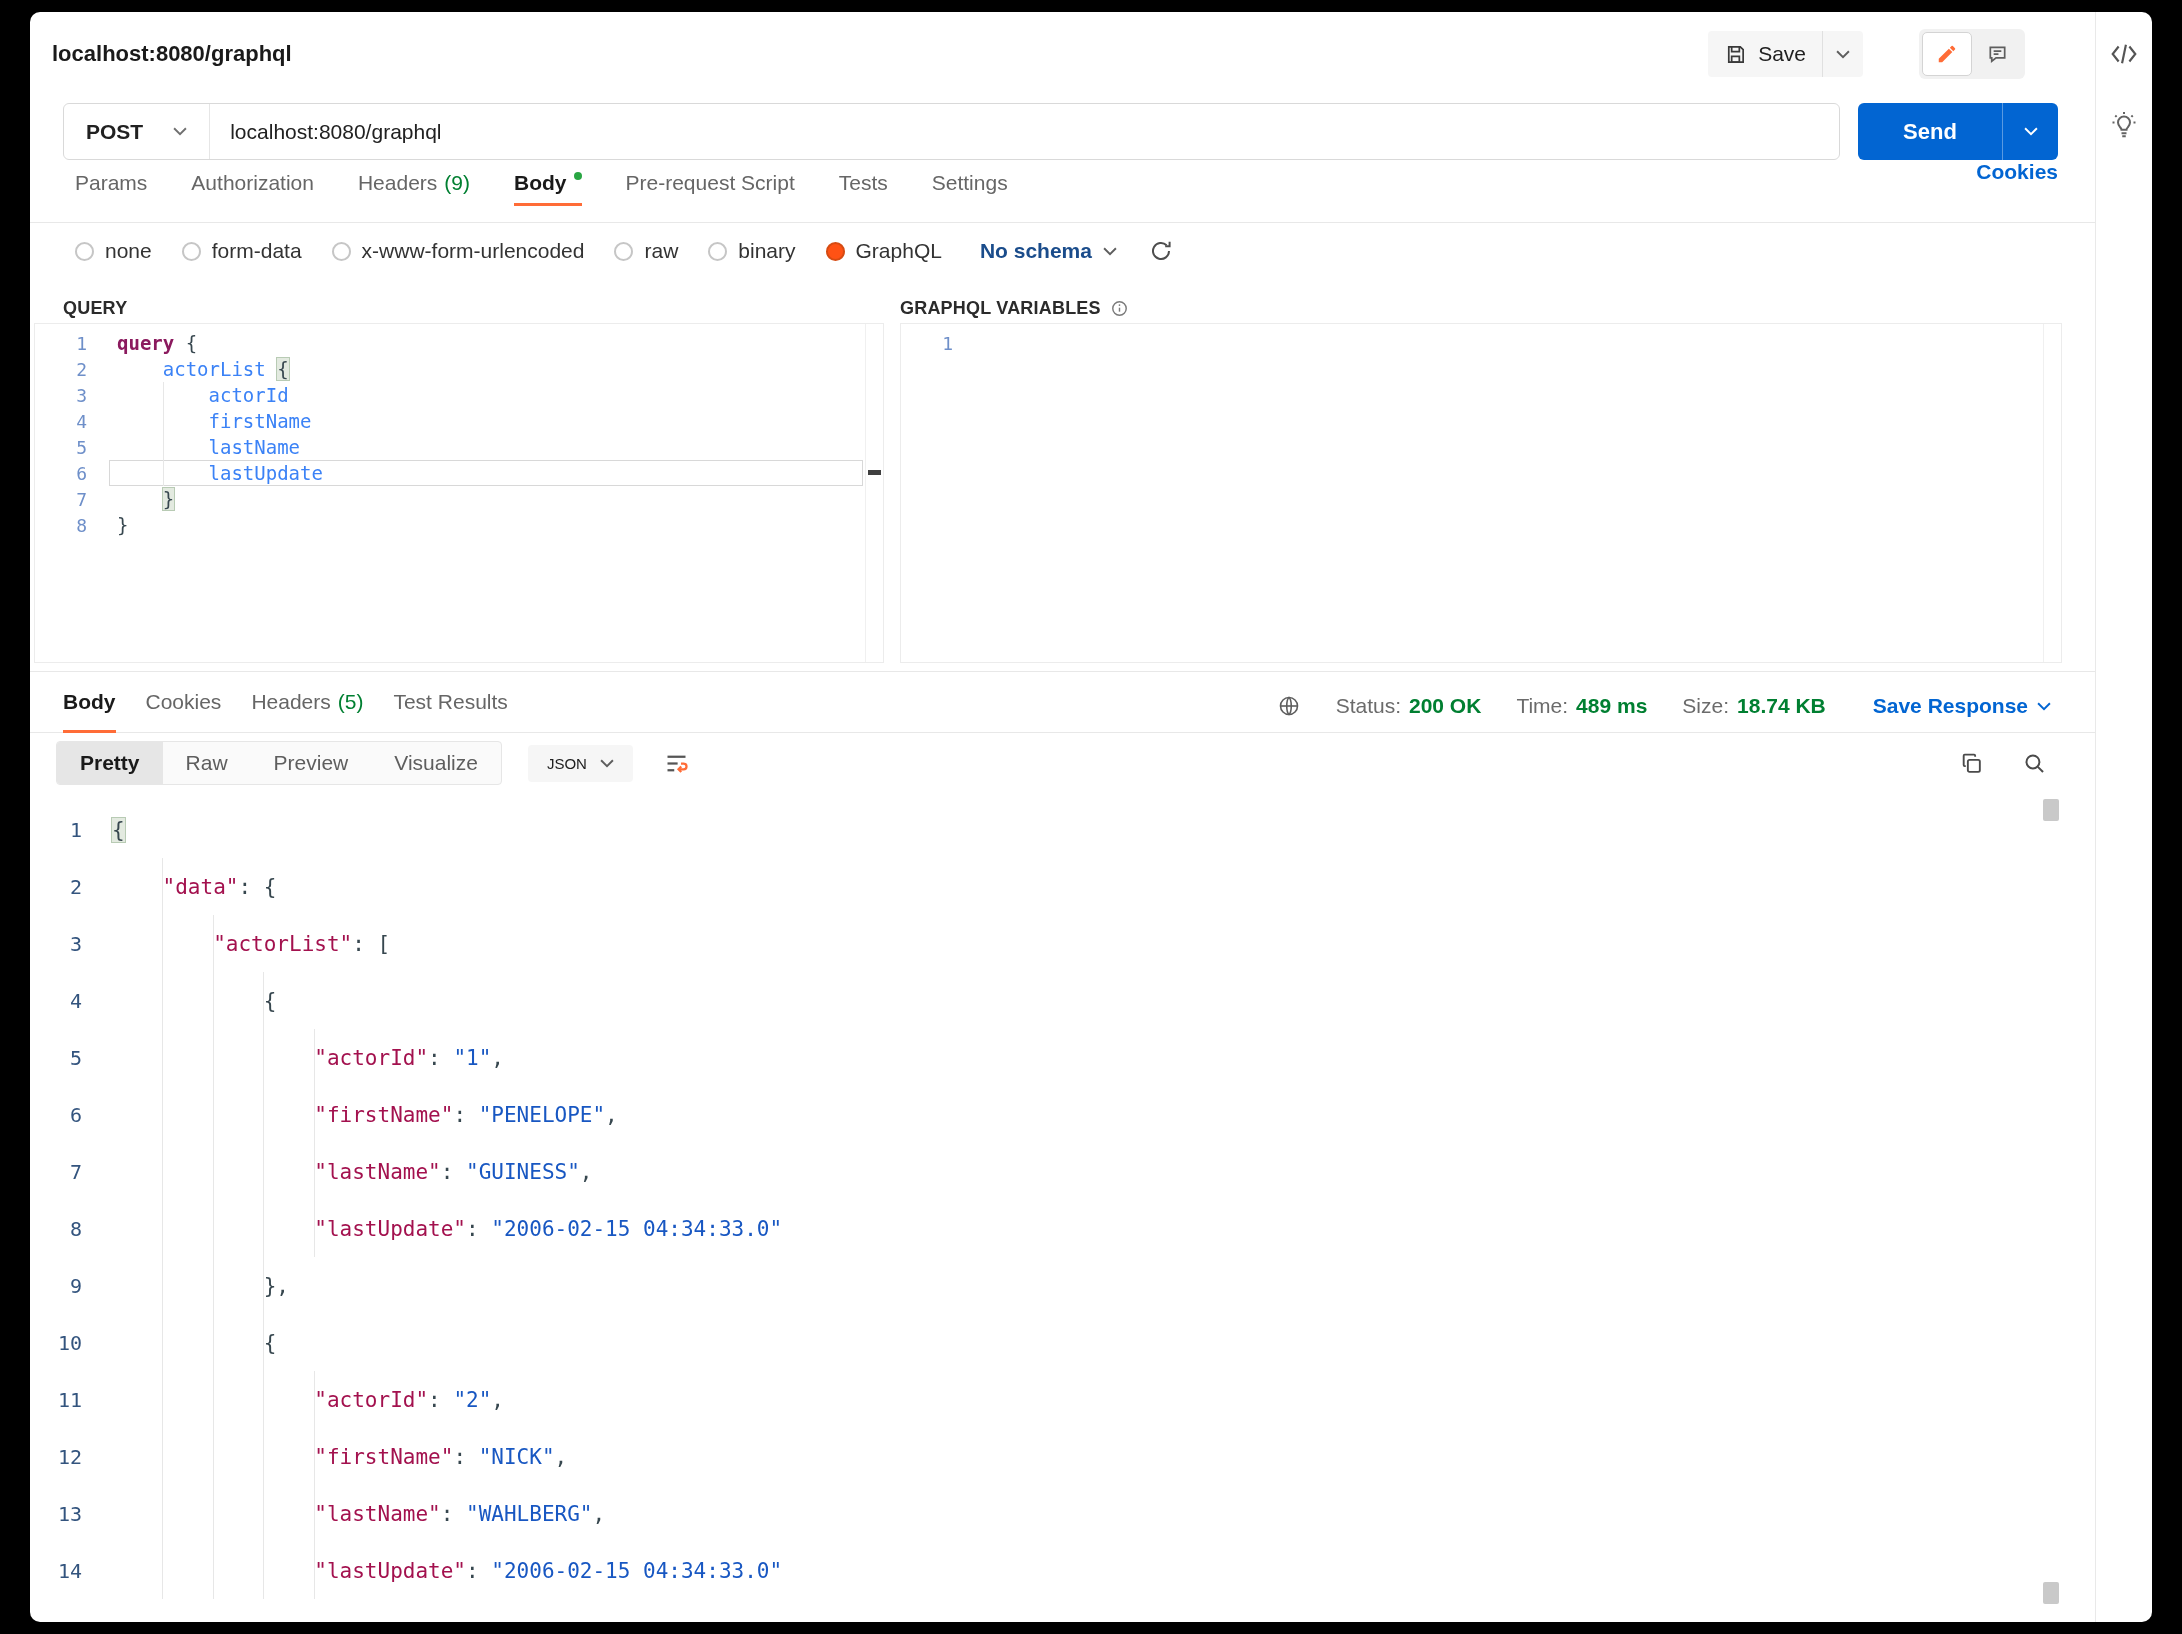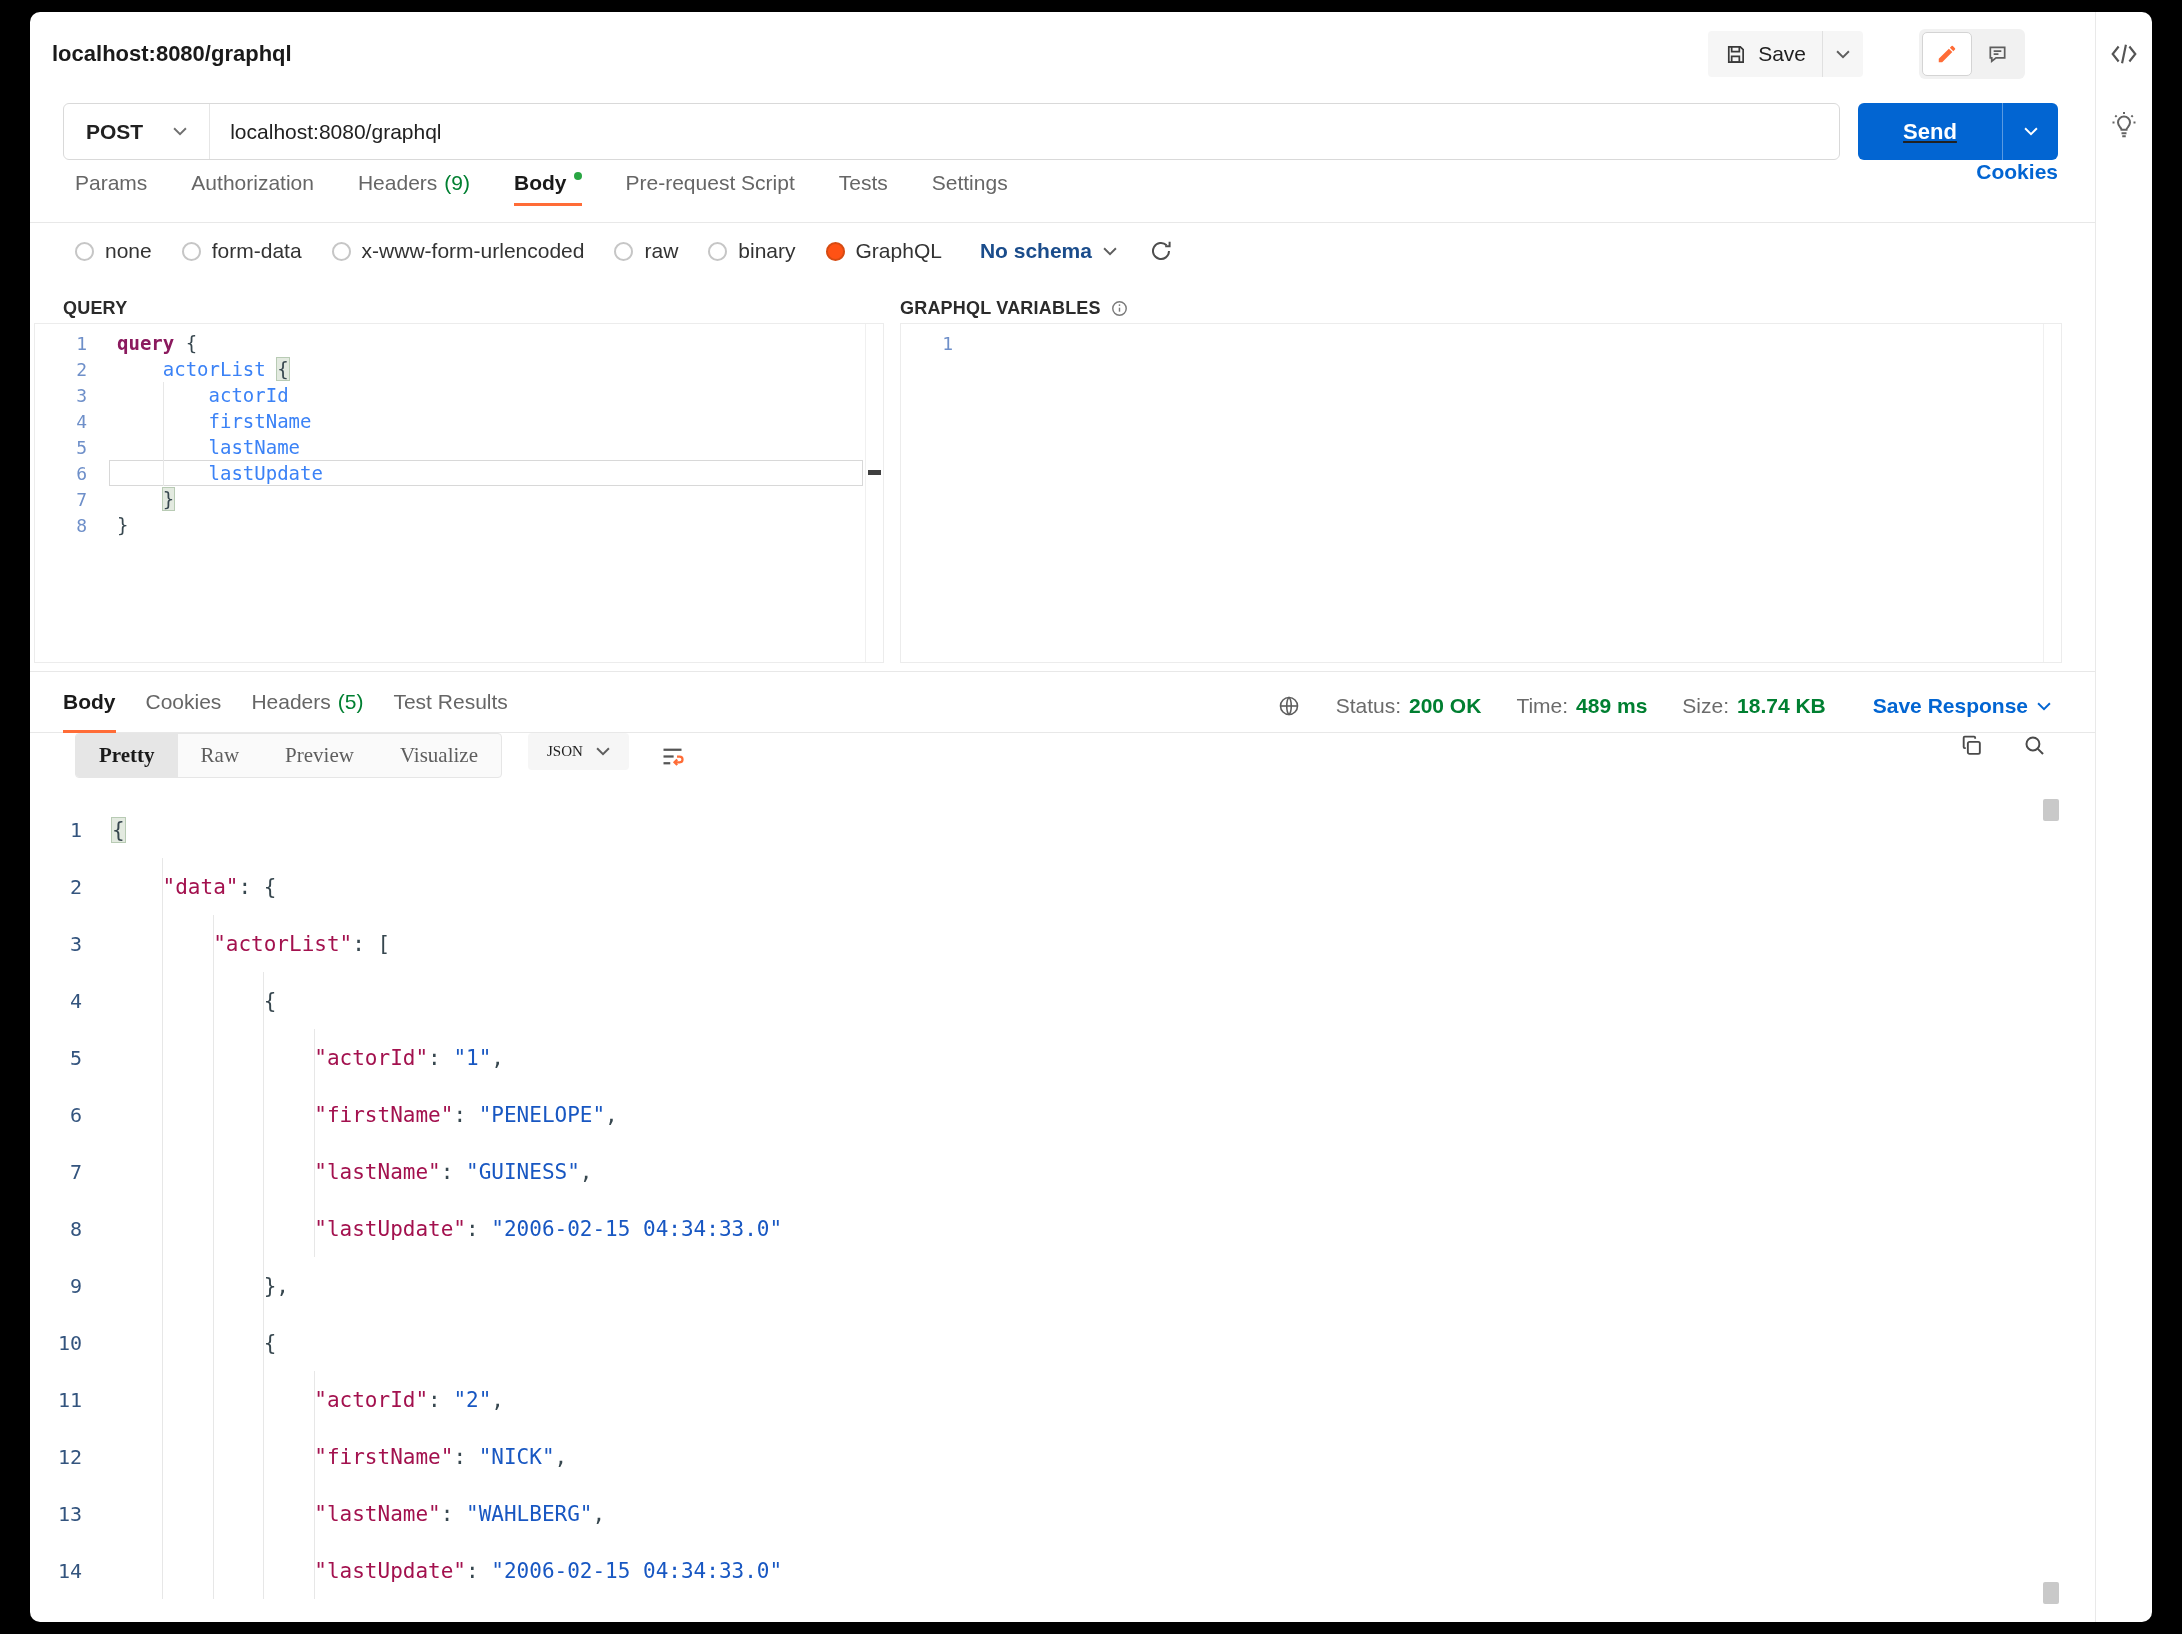--- a/index.html
+++ b/index.html
@@ -30,21 +30,21 @@
   .vdiv { width: 1px; align-self: stretch; background: #E0E0E0; }
   .save-caret { padding: 0 13px; background: none; border: none; height: 100%; display: flex; align-items: center; cursor: pointer; }
   .edit-group { display: flex; align-items: center; background: #F1F1F1; border-radius: 6px; padding: 3px; }
   .edit-btn { width: 50px; height: 44px; background: #fff; border: 1px solid #D4D4D4; border-radius: 5px; display: flex; align-items: center; justify-content: center; cursor: pointer; }
   .comment-btn { width: 50px; height: 44px; background: none; border: none; display: flex; align-items: center; justify-content: center; cursor: pointer; }
   
   .request-row { display: flex; margin: 7px 37px 0 33px; height: 57px; flex-shrink: 0; gap: 18px; border-radius: 28px; }
   .url-bar { flex: 1; display: flex; border: 1px solid #D9D9D9; border-radius: 6px; overflow: hidden; background: #fff; }
   .method { display: flex; align-items: center; gap: 30px; padding: 0 22px; font-size: 21px; font-weight: 700; color: #212121; background: none; border: none; border-right: 1px solid #E6E6E6; font-family: inherit; cursor: pointer; }
   .url-input { flex: 1; display: flex; align-items: center; padding: 0 20px; font-size: 21px; color: #212121; cursor: text; }
-  .send-group { display: flex; width: 200px; border-radius: 6px; overflow: hidden; flex-shrink: 0; text-decoration: underline; }
+  .send-group { display: flex; width: 200px; border-radius: 6px; overflow: hidden; flex-shrink: 0; }
   .send-main { flex: 1; background: #0265D2; color: #fff; font-size: 22px; font-weight: 600; border: none; font-family: inherit; cursor: pointer; }
   .send-caret { width: 56px; background: #0265D2; border: none; border-left: 1px solid rgba(255,255,255,.35); display: flex; align-items: center; justify-content: center; cursor: pointer; }
   
   .req-tabs-row { display: flex; gap: 44px; height: 63px; padding: 0 37px 17px 45px; border-bottom: 1px solid #E8E8E8; flex-shrink: 0; }
   .tab { position: relative; height: 100%; display: flex; align-items: center; font-size: 21px; color: #666; gap: 7px; cursor: pointer; white-space: nowrap; }
   .tab .cnt { color: #007F31; }
   .tab.active { color: #1A1A1A; font-weight: 600; }
   .tab.active::after { content: ""; position: absolute; left: 0; right: 0; bottom: -1px; height: 3px; background: #FF6C37; }
   .dot { width: 8px; height: 8px; border-radius: 50%; background: #29A643; margin-top: -14px; }
   .cookies { margin-left: auto; font-size: 21px; font-weight: 600; color: #0265D2; cursor: pointer; }
@@ -79,21 +79,21 @@
   .scroll-sep { position: absolute; top: 0; bottom: 0; right: 17px; width: 1px; background: #F0F0F0; }
   .ruler-mark { position: absolute; right: 2px; width: 13px; height: 5px; background: #3F3F3F; top: 146px; }
   
   .resp-tabs-row { display: flex; align-items: center; gap: 30px; height: 62px; margin-top: 8px; border-top: 1px solid #E8E8E8; border-bottom: 1px solid #E8E8E8; padding: 0 44px 0 33px; flex-shrink: 0; }
   .rmeta { margin-left: auto; display: flex; align-items: flex-start; gap: 35px; margin-top: 8px; }
   .meta-pair { display: flex; gap: 8px; font-size: 21px; white-space: nowrap; }
   .meta-label { color: #6B6B6B; }
   .meta-value { color: #007F31; font-weight: 600; }
   .save-resp { display: flex; align-items: center; gap: 9px; color: #0265D2; font-weight: 600; font-size: 21px; margin-left: 12px; background: none; border: none; font-family: inherit; cursor: pointer; }
   
-  .resp-toolbar { display: flex; align-items: flex-start; height: 60px; padding: 0 44px 0 45px; flex-shrink: 0; font-family: Liberation Serif, serif; }
+  .resp-toolbar { display: flex; align-items: center; height: 60px; padding: 0 44px 0 26px; flex-shrink: 0; }
   .seg-group { display: flex; align-items: stretch; border: 1px solid #E6E6E6; background: #FAFAFA; border-radius: 4px; overflow: hidden; }
   .seg { padding: 9px 23px; font-size: 21px; color: #5E5E5E; border: none; background: none; font-family: inherit; cursor: pointer; }
   .seg.active { background: #E6E6E6; color: #1A1A1A; font-weight: 600; }
   .json-btn { margin-left: 26px; display: flex; align-items: center; gap: 13px; background: #F6F6F6; border: none; border-radius: 4px; padding: 10px 19px; font-size: 15px; color: #212121; font-family: inherit; cursor: pointer; }
   .wrap-btn { margin-left: 20px; width: 48px; height: 46px; display: flex; align-items: center; justify-content: center; background: none; border: none; cursor: pointer; }
   .tool-spacer { flex: 1; }
   .icon-btn { background: none; border: none; display: flex; align-items: center; justify-content: center; cursor: pointer; }
   .resp-icons { display: flex; gap: 38px; padding-right: 4px; }
   
   .resp-code { position: relative; flex: 1; overflow: hidden; padding-top: 8px; }

